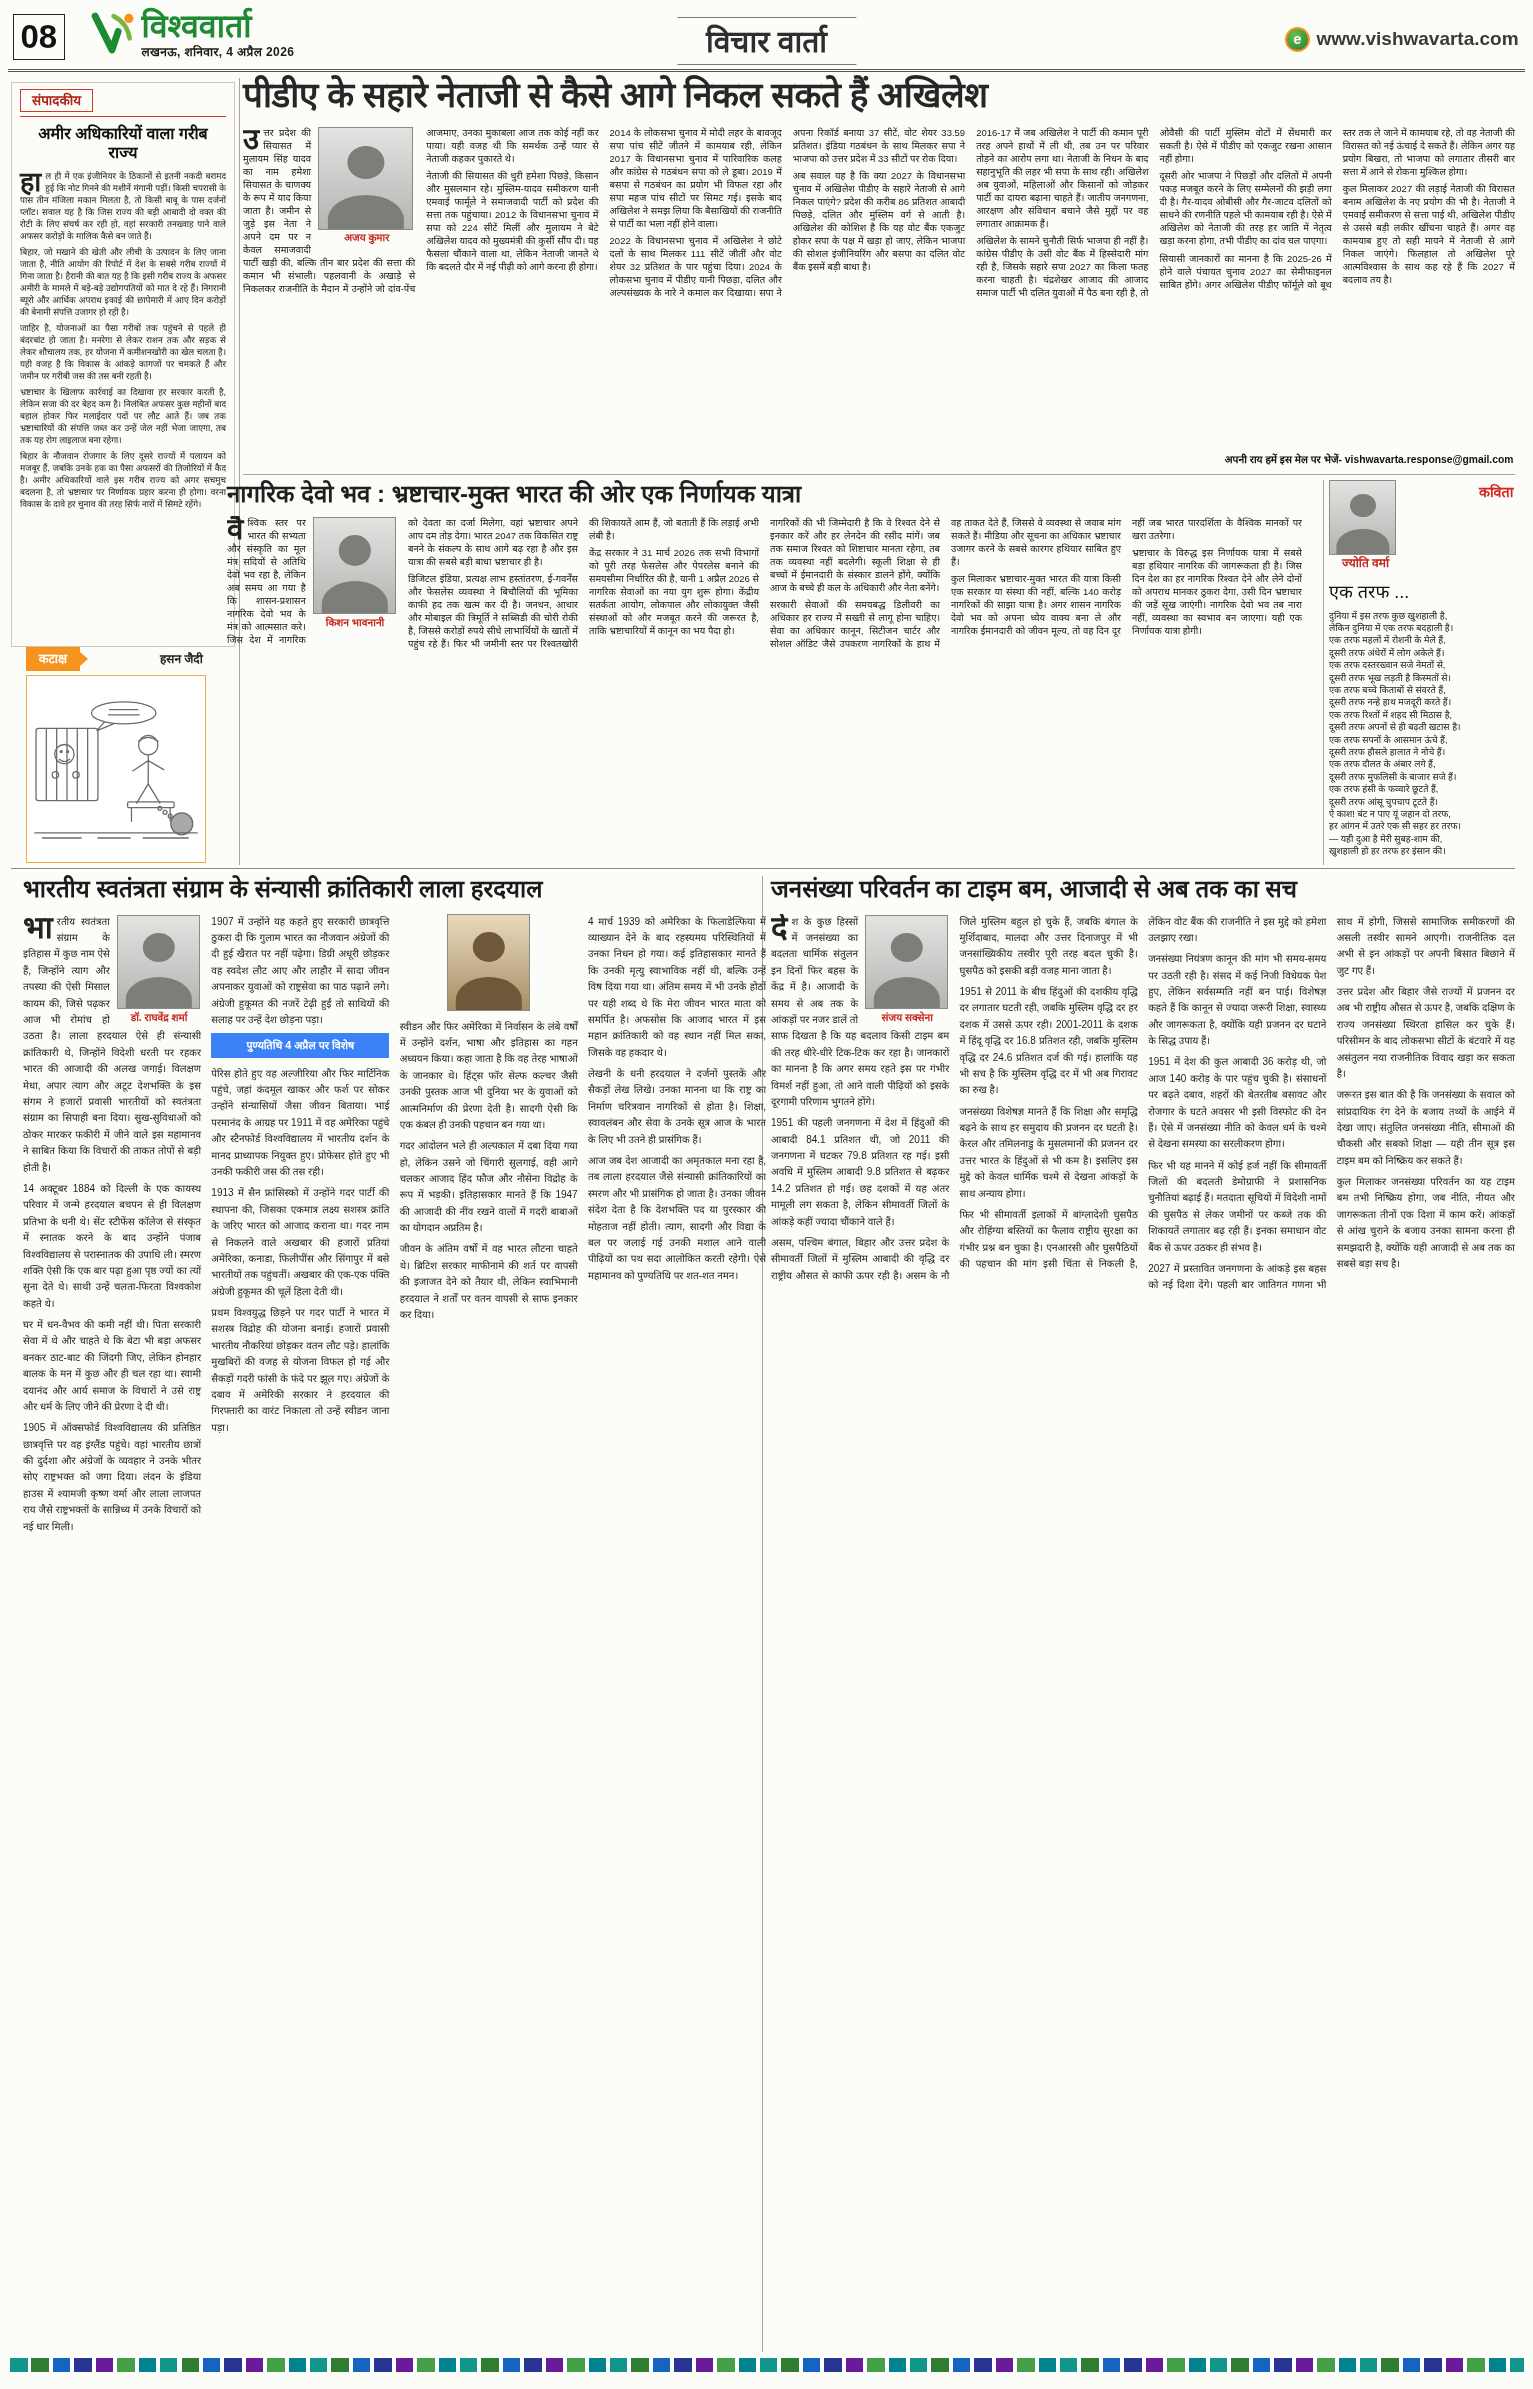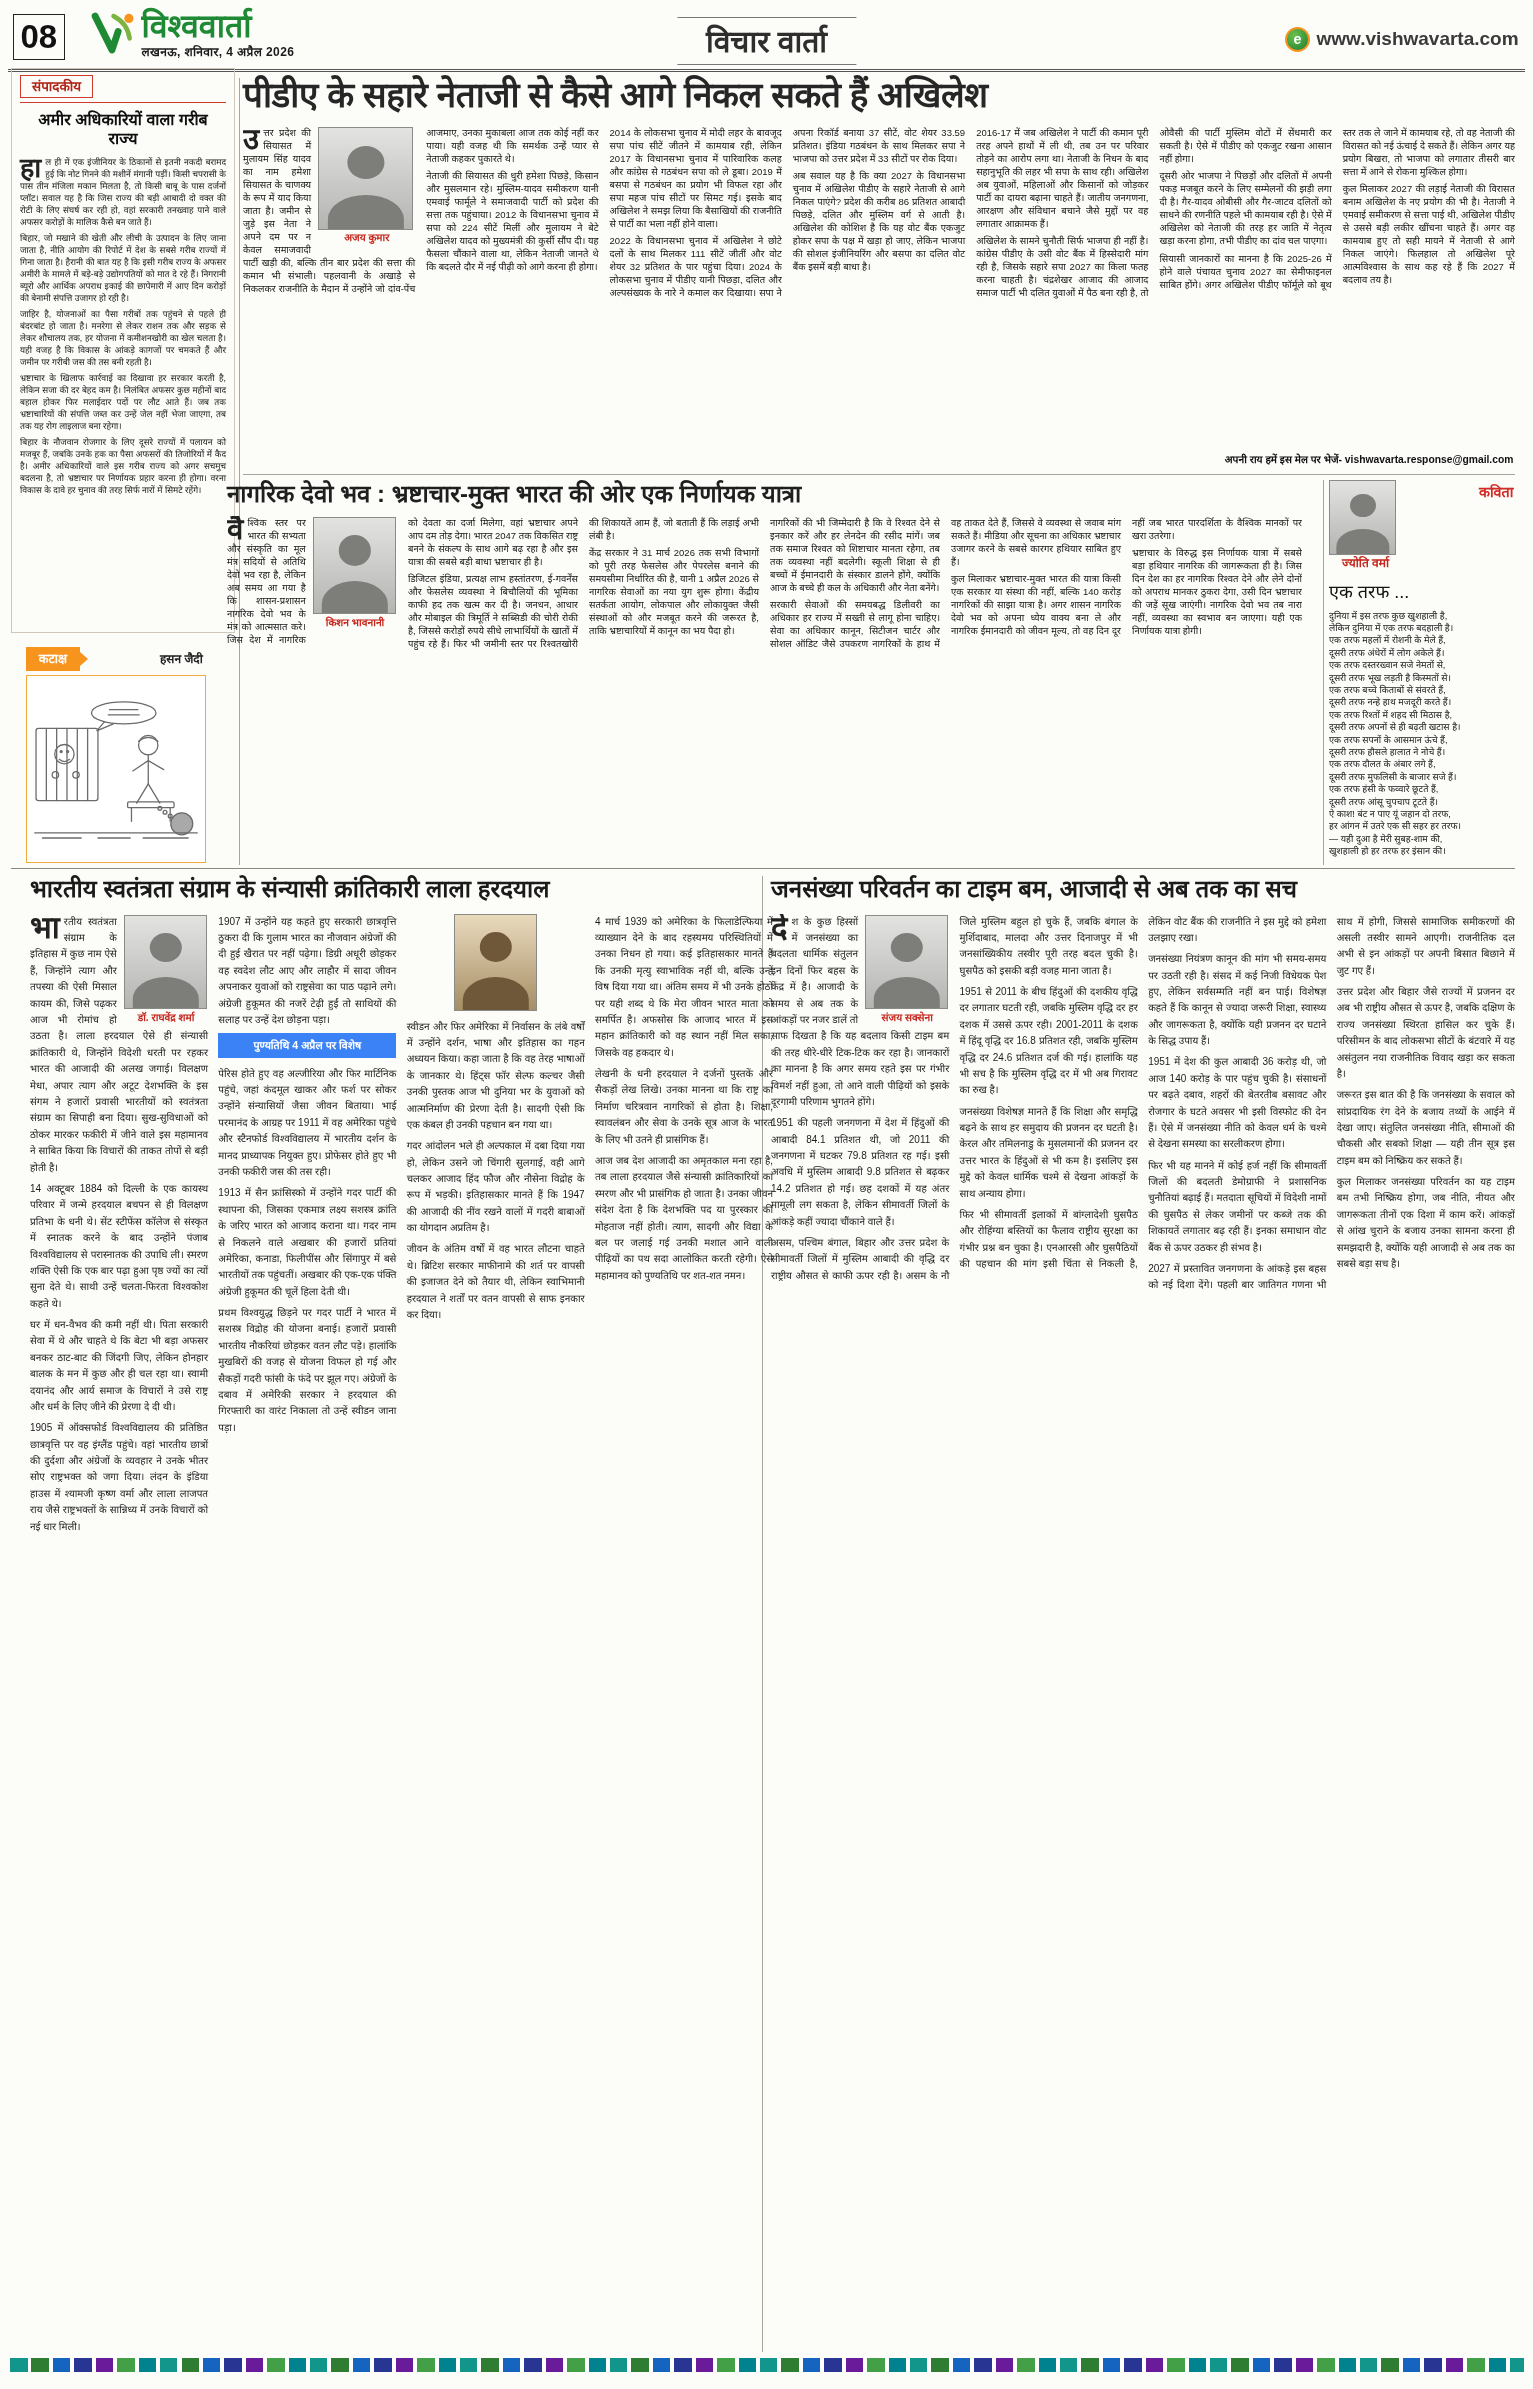--- a/index.html
+++ b/index.html
@@ -36,21 +36,21 @@
   .photo.sepia::before, .photo.sepia::after { background:#6f5839; }
   .p-lg { width:95px; height:103px; }
   .p-md { width:83px; height:97px; }
   .p-f  { width:83px; height:94px; }
   .p-sm { width:67px;  height:75px;  }
   .photo-caption { color:#c4281f; font-weight:700; text-align:center; font-size:10.3px; margin-top:2.4px; line-height:1.15; }
   .author-float { float:right; width:97px; margin:1.6px 0 4.8px 7.2px; }
   .author-float.small { width:84px; }
 
   
-  .editorial { position:absolute; left:11px; top:68px; width:224px; height:565px; border:0.8px solid #cfc8ba; padding:6.4px 8px; overflow:hidden; }
+  .editorial { position:absolute; left:11px; top:82px; width:224px; height:565px; border:0.8px solid #cfc8ba; padding:6.4px 8px; overflow:hidden; }
   .ed-labelrow { border-bottom:1.6px solid #cf3a2b; padding-bottom:4px; }
   .ed-label { display:inline-block; border:0.8px solid #cf3a2b; color:#b02418; font-weight:800; font-size:13.5px; padding:0.8px 11px 1.6px; }
   .ed-headline { font-size:16px; font-weight:800; text-align:center; margin:7.2px 1.6px; color:#0f0f0f; line-height:1.2; }
   .ed-body { font-size:8.7px; line-height:12px; text-align:justify; }
   .ed-body p { margin:0 0 4px; }
 
   
   .cartoon { position:absolute; left:26px; top:647px; width:180px; height:216px; }
   .cartoon-head { display:flex; align-items:center; }
   .kataksh { background:#f7941d; color:#fff; font-weight:800; font-size:12.7px; padding:2.4px 12.7px 3.2px; display:inline-block; position:relative; }
@@ -69,21 +69,21 @@
   .headline-md { font-size:24px; font-weight:800; color:#1f1f1f; line-height:1.15; }
   .cols6 { margin-top:8px; column-count:6; column-gap:11px; height:318px; overflow:hidden; }
 
   .poem { position:absolute; left:1329px; top:480px; width:186px; height:385px; overflow:hidden; }
   .poem-label { position:absolute; right:1.6px; top:1.6px; color:#d22a25; font-weight:800; font-size:14.3px; }
   .poet { width:73px; }
   .poet .photo-caption { font-size:12px; }
   .poem-title { font-size:18px; font-weight:400; margin:8px 0 6.4px; color:#121212; }
   .poem-lines div { font-size:9.2px; line-height:12.4px; color:#202020; }
 
-  .freedom { position:absolute; left:30px; top:875px; width:743px; height:1481px; }
+  .freedom { position:absolute; left:23px; top:875px; width:743px; height:1481px; }
   .headline-lg { font-size:24px; font-weight:800; color:#1b1b1b; line-height:1.15; white-space:nowrap; }
   .colrow { display:flex; gap:10.3px; margin-top:11px; height:1423px; overflow:hidden; }
   .fcol { flex:1 1 0; min-width:0; }
   .badge { background:#3b82f6; color:#fff; text-align:center; font-weight:700; font-size:10.7px; padding:4px 4.8px; margin:3.2px 0 8px; }
   .portrait { display:flex; flex-direction:column; align-items:center; margin-bottom:8px; }
 
   .population { position:absolute; left:771px; top:875px; width:744px; height:1481px; }
   .cols4 { margin-top:11px; column-count:4; column-gap:10.3px; height:1423px; overflow:hidden; }
 
   

